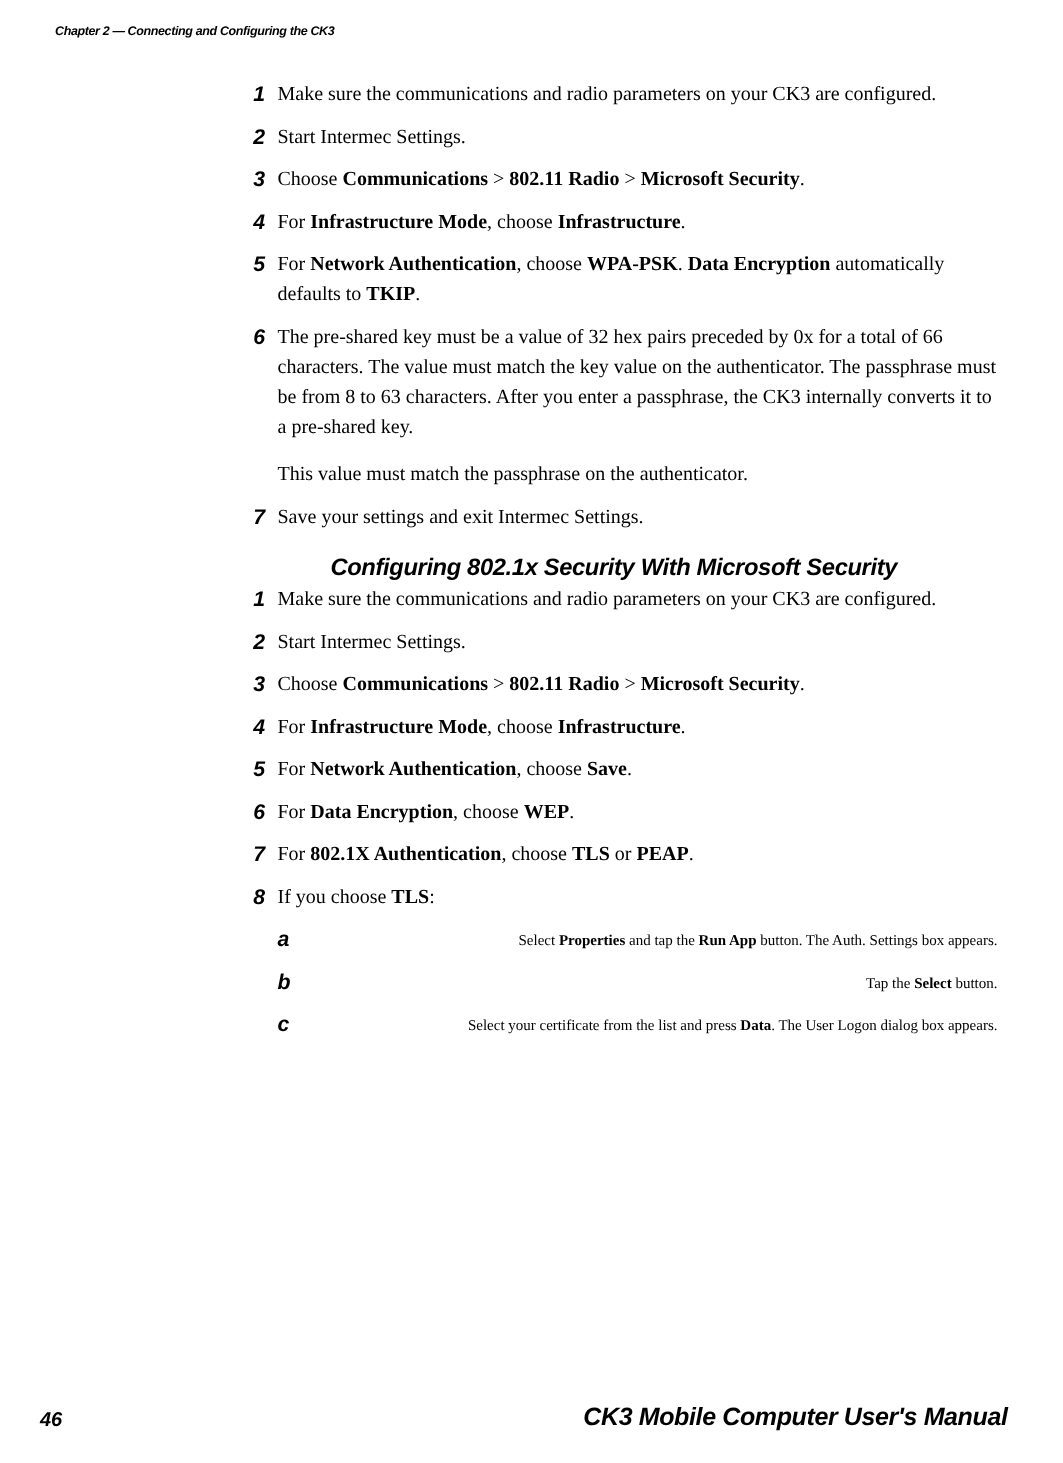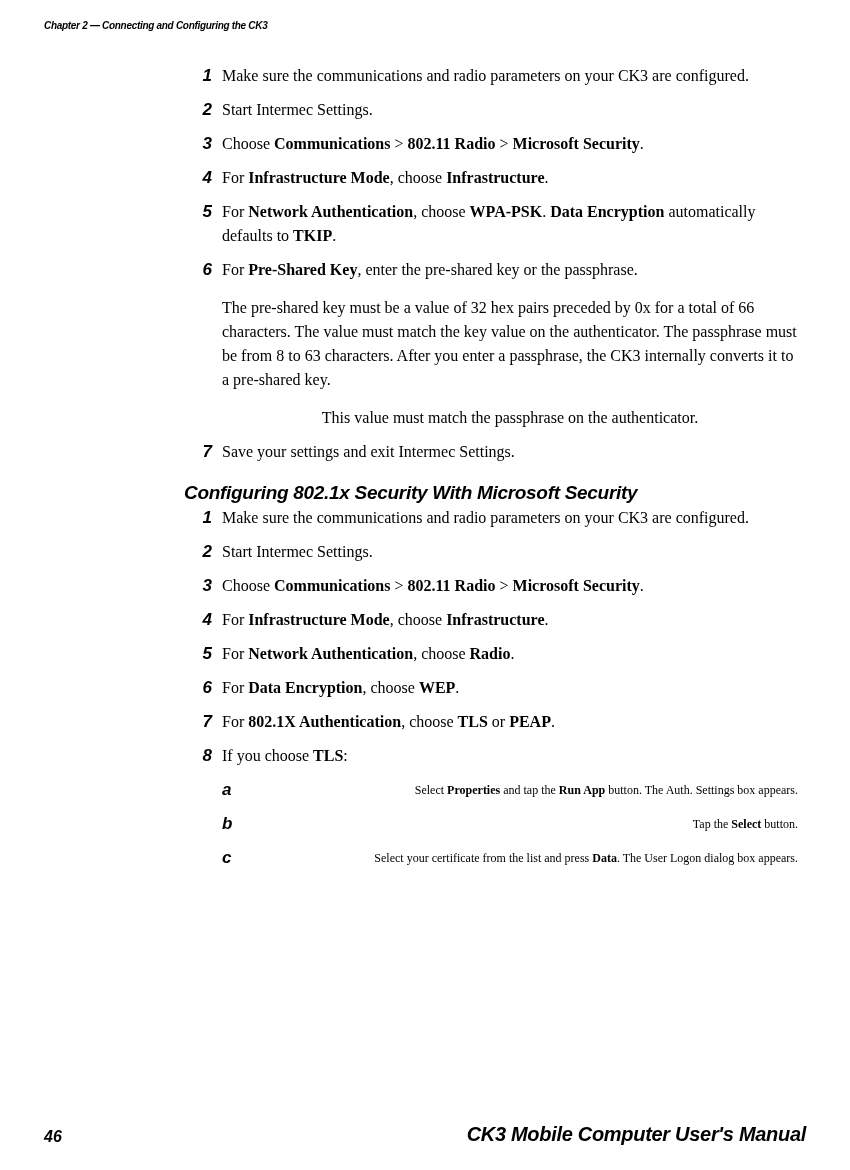--- a/index.html
+++ b/index.html
@@ -35,20 +35,21 @@
     font-weight: bold;
     font-style: italic;
     font-size: 19px;
     margin: 0 0 8px 0;
     letter-spacing: -0.3px;
     font-stretch: condensed;
   }
   .section-heading.second {
     margin-top: 18px;
     margin-bottom: 2px;
+    text-align: center;
   }
   .step {
     display: flex;
     margin-top: 10px;
   }
   .step-num {
     font-family: Arial, Helvetica, sans-serif;
     font-weight: bold;
     font-style: italic;
     font-size: 17px;
@@ -60,21 +61,21 @@
     line-height: 24px;
   }
   .step-body {
     font-size: 16px;
     line-height: 24px;
     flex: 1;
   }
   .step-body p {
     margin: 0 0 14px 0;
   }
-  .step-body p:last-child { margin-bottom: 0; text-align: center; }
+  .step-body p:last-child { margin-bottom: 0; }
   .substep {
     display: flex;
     margin-top: 10px;
     margin-left: 38px;
   }
   .sub-marker {
     font-family: Arial, Helvetica, sans-serif;
     font-weight: bold;
     font-style: italic;
     font-size: 17px;
@@ -87,21 +88,21 @@
   .sub-body {
     font-size: 12px;
     line-height: 24px;
     flex: 1;
     text-align: right;
   }
   b { font-weight: bold; }
   .footer-left {
     position: absolute;
     bottom: 24px;
-    left: 44px;
+    left: 32px;
     font-family: Arial, Helvetica, sans-serif;
     font-weight: bold;
     font-style: italic;
     font-size: 16px;
     font-stretch: condensed;
   }
   .footer-right {
     position: absolute;
     bottom: 24px;
     right: 44px;
@@ -142,21 +143,20 @@
   </div>
 
   <div class="step">
     <div class="step-num">5</div>
     <div class="step-body"><span>For </span><b>Network Authentication</b><span>, choose </span><b>WPA-PSK</b><span>. </span><b>Data Encryption</b><span> automatically defaults to </span><b>TKIP</b><span>.</span></div>
   </div>
 
   <div class="step">
     <div class="step-num">6</div>
     <div class="step-body">
-      <p><span>For </span><b>Pre-Shared Key</b><span>, enter the pre-shared key or the passphrase.</span></p>
       <p>The pre-shared key must be a value of 32 hex pairs preceded by 0x for a total of 66 characters. The value must match the key value on the authenticator. The passphrase must be from 8 to 63 characters. After you enter a passphrase, the CK3 internally converts it to a pre-shared key.</p>
       <p>This value must match the passphrase on the authenticator.</p>
     </div>
   </div>
 
   <div class="step">
     <div class="step-num">7</div>
     <div class="step-body">Save your settings and exit Intermec Settings.</div>
   </div>
 
@@ -177,21 +177,21 @@
     <div class="step-body"><span>Choose </span><b>Communications</b><span> &gt; </span><b>802.11 Radio</b><span> &gt; </span><b>Microsoft Security</b><span>.</span></div>
   </div>
 
   <div class="step">
     <div class="step-num">4</div>
     <div class="step-body"><span>For </span><b>Infrastructure Mode</b><span>, choose </span><b>Infrastructure</b><span>.</span></div>
   </div>
 
   <div class="step">
     <div class="step-num">5</div>
-    <div class="step-body"><span>For </span><b>Network Authentication</b><span>, choose </span><b>Radio</b><span>.</span></div>
+    <div class="step-body"><span>For </span><b>Network Authentication</b><span>, choose </span><b>Save</b><span>.</span></div>
   </div>
 
   <div class="step">
     <div class="step-num">6</div>
     <div class="step-body"><span>For </span><b>Data Encryption</b><span>, choose </span><b>WEP</b><span>.</span></div>
   </div>
 
   <div class="step">
     <div class="step-num">7</div>
     <div class="step-body"><span>For </span><b>802.1X Authentication</b><span>, choose </span><b>TLS</b><span> or </span><b>PEAP</b><span>.</span></div>

